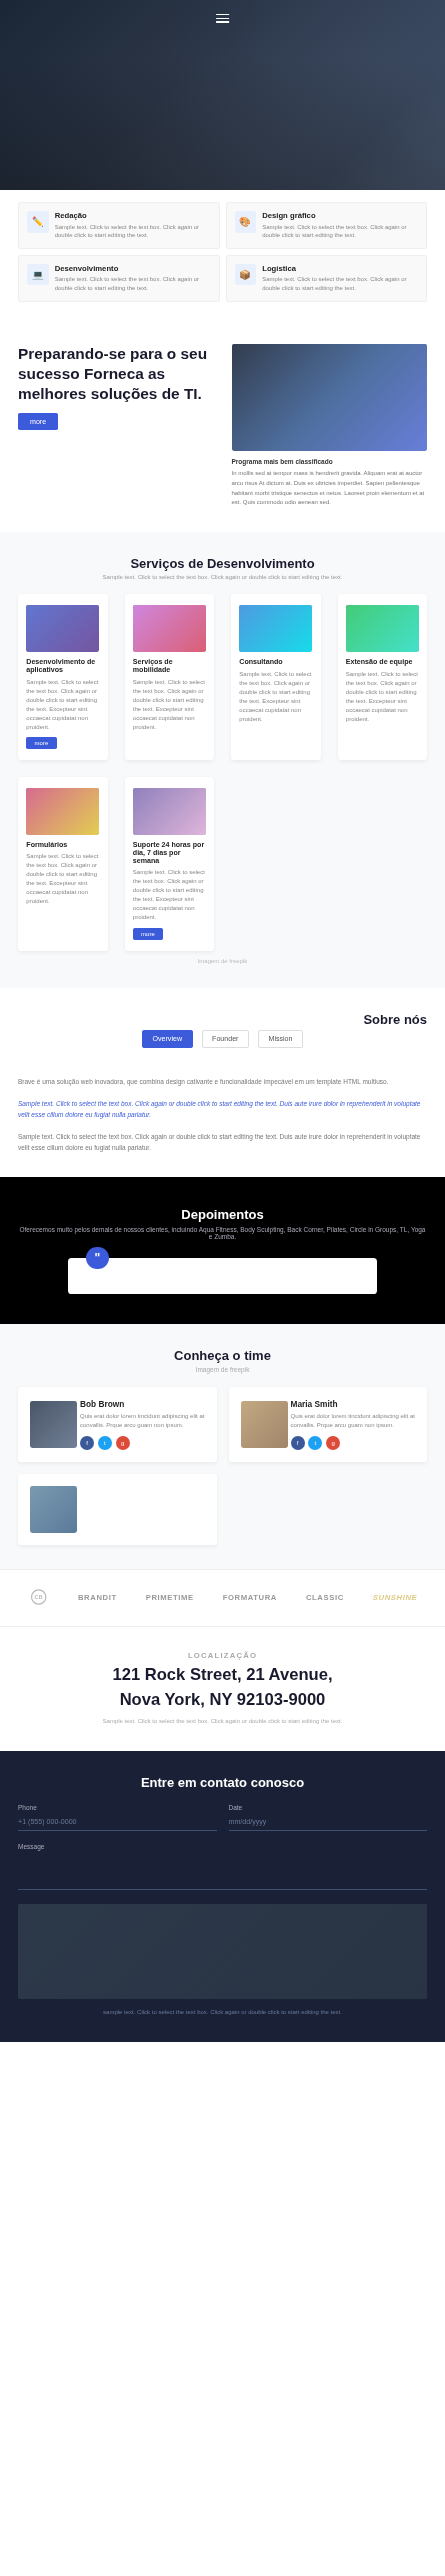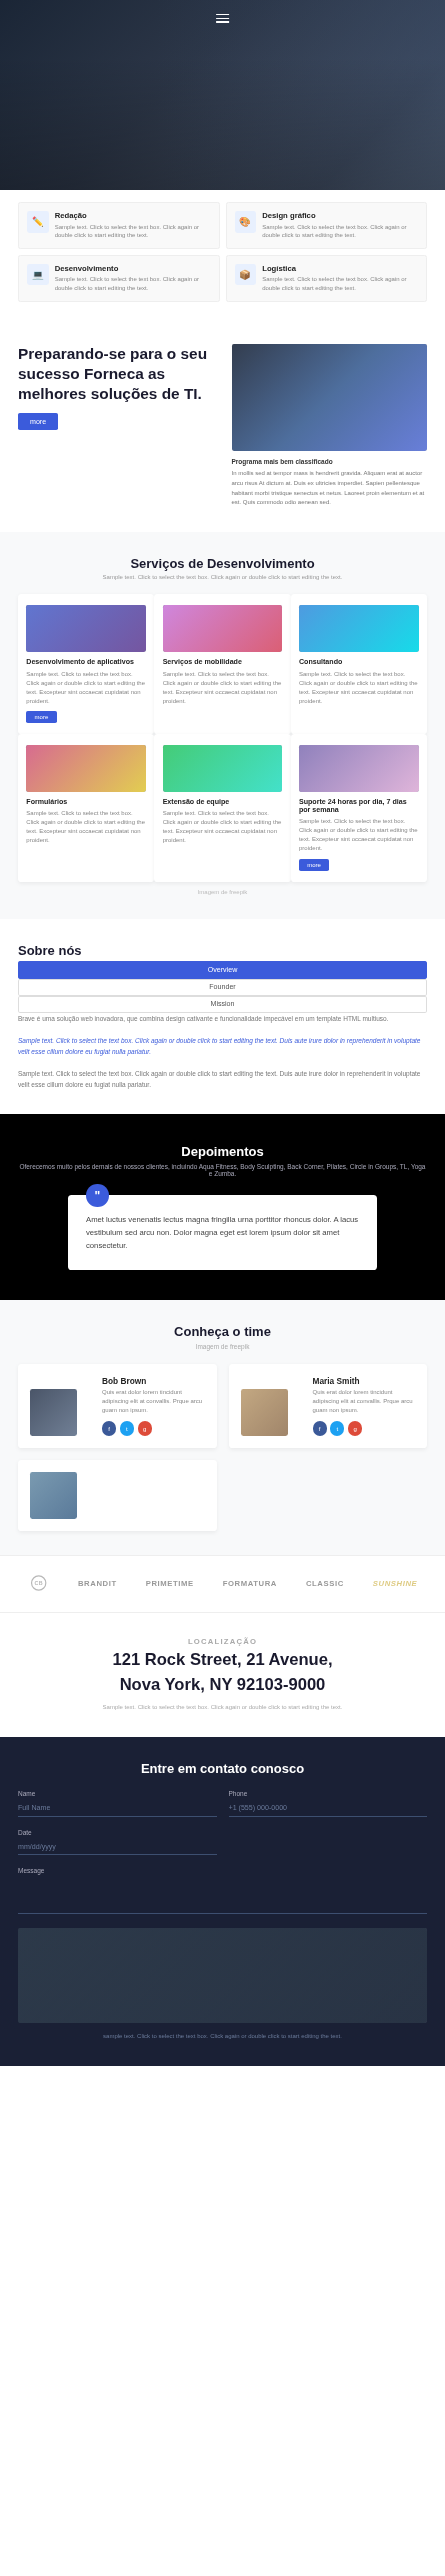--- a/index.html
+++ b/index.html
@@ -96,22 +96,22 @@
 
     
     .dev-services {
       background: #f8f9fa;
       padding: 24px 18px;
     }
     .dev-services h2 { text-align: center; font-size: 13px; font-weight: 700; margin-bottom: 3.6px; color: #1a1a2e; }
     .dev-services .subtitle { text-align: center; font-size: 6px; color: #999; margin-bottom: 14.2px; }
     .dev-grid {
       display: grid;
-      grid-template-columns: 1fr 1fr 1fr;
-      gap: 0;
+      grid-template-columns: 1fr 1fr 1fr 1fr;
+      gap: 17px;
     }
     .dev-card {
       background: #fff;
       border-radius: 3.6px;
       padding: 10.7px 8.3px;
       box-shadow: 0 1.2px 4.7px rgba(0,0,0,0.06);
     }
     .dev-card .card-img {
       width: 100%; height: 47px;
       background: linear-gradient(135deg, #4a5568, #718096);
@@ -127,23 +127,23 @@
     .dev-card .btn-small {
       display: inline-block; background: #3b5bdb; color: #fff;
       padding: 3px 8.3px; border-radius: 1.8px; font-size: 6px; cursor: pointer;
     }
 
     
     .about-section {
       background: #fff;
       padding: 24px 18px;
     }
-    .about-section h2 { text-align: left; font-size: 13px; font-weight: 700; margin-bottom: 3.6px; color: #1a1a2e; }
+    .about-section h2 { text-align: right; font-size: 13px; font-weight: 700; margin-bottom: 3.6px; color: #1a1a2e; }
     .about-tabs {
-      display: flex; gap: 0; justify-content: center; margin-bottom: 0; flex-direction: column;
+      display: flex; gap: 9px; justify-content: center; margin-bottom: 28px;
     }
     .about-tab {
       padding: 3.6px 9.5px; border-radius: 1.8px; font-size: 7.1px; cursor: pointer; border: 0.6px solid #ddd;
       background: #fff; color: #555;
     }
     .about-tab.active { background: #3b5bdb; color: #fff; border-color: #3b5bdb; }
     .about-content { font-size: 6.5px; color: #777; line-height: 1.7; }
     .about-content .highlight { color: #3b5bdb; font-style: italic; }
 
     
@@ -180,22 +180,22 @@
       display: grid;
       grid-template-columns: 1fr 1fr;
       gap: 12px;
     }
     .team-card {
       background: #fff;
       border-radius: 3.6px;
       padding: 12px;
       box-shadow: 0 1.2px 4.7px rgba(0,0,0,0.06);
       display: flex;
-      gap: 25px;
-      align-items: flex-end;
+      gap: 3px;
+      align-items: center;
     }
     .team-avatar {
       width: 47px; height: 47px; border-radius: 2.4px; flex-shrink: 0;
       background: linear-gradient(135deg, #4a5568, #9aa5b1);
       overflow: hidden;
     }
     .avatar-inner { width: 100%; height: 100%; }
     .team-info h4 { font-size: 8.3px; font-weight: 700; color: #222; margin-bottom: 2.4px; }
     .team-info p { font-size: 6px; color: #888; line-height: 1.5; margin-bottom: 6px; }
     .social-icons { display: flex; gap: 3.6px; }
@@ -374,30 +374,30 @@
     </div>
     <div class="dev-card">
       <div class="card-img">
           <div class="card-img-inner card-img-3"></div>
         </div>
       <h4>Consultando</h4>
       <p>Sample text. Click to select the text box. Click again or double click to start editing the text. Excepteur sint occaecat cupidatat non proident.</p>
     </div>
     <div class="dev-card">
       <div class="card-img">
-          <div class="card-img-inner card-img-5"></div>
-        </div>
-      <h4>Formulários</h4>
+          <div class="card-img-inner card-img-4"></div>
+        </div>
+      <h4>Extensão de equipe</h4>
       <p>Sample text. Click to select the text box. Click again or double click to start editing the text. Excepteur sint occaecat cupidatat non proident.</p>
     </div>
     <div class="dev-card">
       <div class="card-img">
-          <div class="card-img-inner card-img-4"></div>
-        </div>
-      <h4>Extensão de equipe</h4>
+          <div class="card-img-inner card-img-5"></div>
+        </div>
+      <h4>Formulários</h4>
       <p>Sample text. Click to select the text box. Click again or double click to start editing the text. Excepteur sint occaecat cupidatat non proident.</p>
     </div>
     <div class="dev-card">
       <div class="card-img">
           <div class="card-img-inner card-img-6"></div>
         </div>
       <h4>Suporte 24 horas por dia, 7 dias por semana</h4>
       <p>Sample text. Click to select the text box. Click again or double click to start editing the text. Excepteur sint occaecat cupidatat non proident.</p>
       <span class="btn-small">more</span>
     </div>
@@ -419,21 +419,20 @@
     <br>
     <p>Sample text. Click to select the text box. Click again or double click to start editing the text. Duis aute irure dolor in reprehenderit in voluptate velit esse cillum dolore eu fugiat nulla pariatur.</p>
   </div>
 </section>
 
 <section class="testimonials">
   <h2>Depoimentos</h2>
   <p class="names">Oferecemos muito pelos demais de nossos clientes, incluindo Aqua Fitness, Body Sculpting, Back Corner, Pilates, Circle in Groups, TL, Yoga e Zumba.</p>
   <div class="testimonial-card">
     <div class="quote-icon">"</div>
-    <p>Amet luctus venenatis lectus magna fringilla urna porttitor rhoncus dolor. A lacus vestibulum sed arcu non. Dolor magna eget est lorem ipsum dolor sit amet consectetur.</p>
   </div>
 </section>
 
 <section class="team-section">
   <h2>Conheça o time</h2>
   <p class="sub">Imagem de freepik</p>
   <div class="team-grid">
     <div class="team-card">
       <div class="team-avatar avatar-1">
         <div class="avatar-inner"></div>
@@ -490,24 +489,20 @@
   <h3>Localização</h3>
   <h2>121 Rock Street, 21 Avenue,</h2>
   <h2>Nova York, NY 92103-9000</h2>
   <p>Sample text. Click to select the text box. Click again or double click to start editing the text.</p>
 </section>
 
 <section class="contact-section">
   <h2>Entre em contato conosco</h2>
   <div class="contact-grid">
     <div class="contact-group">
-      <label>Name</label>
-      <input type="text" placeholder="Full Name" style="">
-    </div>
-    <div class="contact-group">
       <label>Phone</label>
       <input type="text" placeholder="+1 (555) 000-0000" style="">
     </div>
     <div class="contact-group">
       <label>Date</label>
       <input type="text" placeholder="mm/dd/yyyy" style="">
     </div>
   </div>
   <div class="contact-bottom contact-group">
     <label>Message</label>

